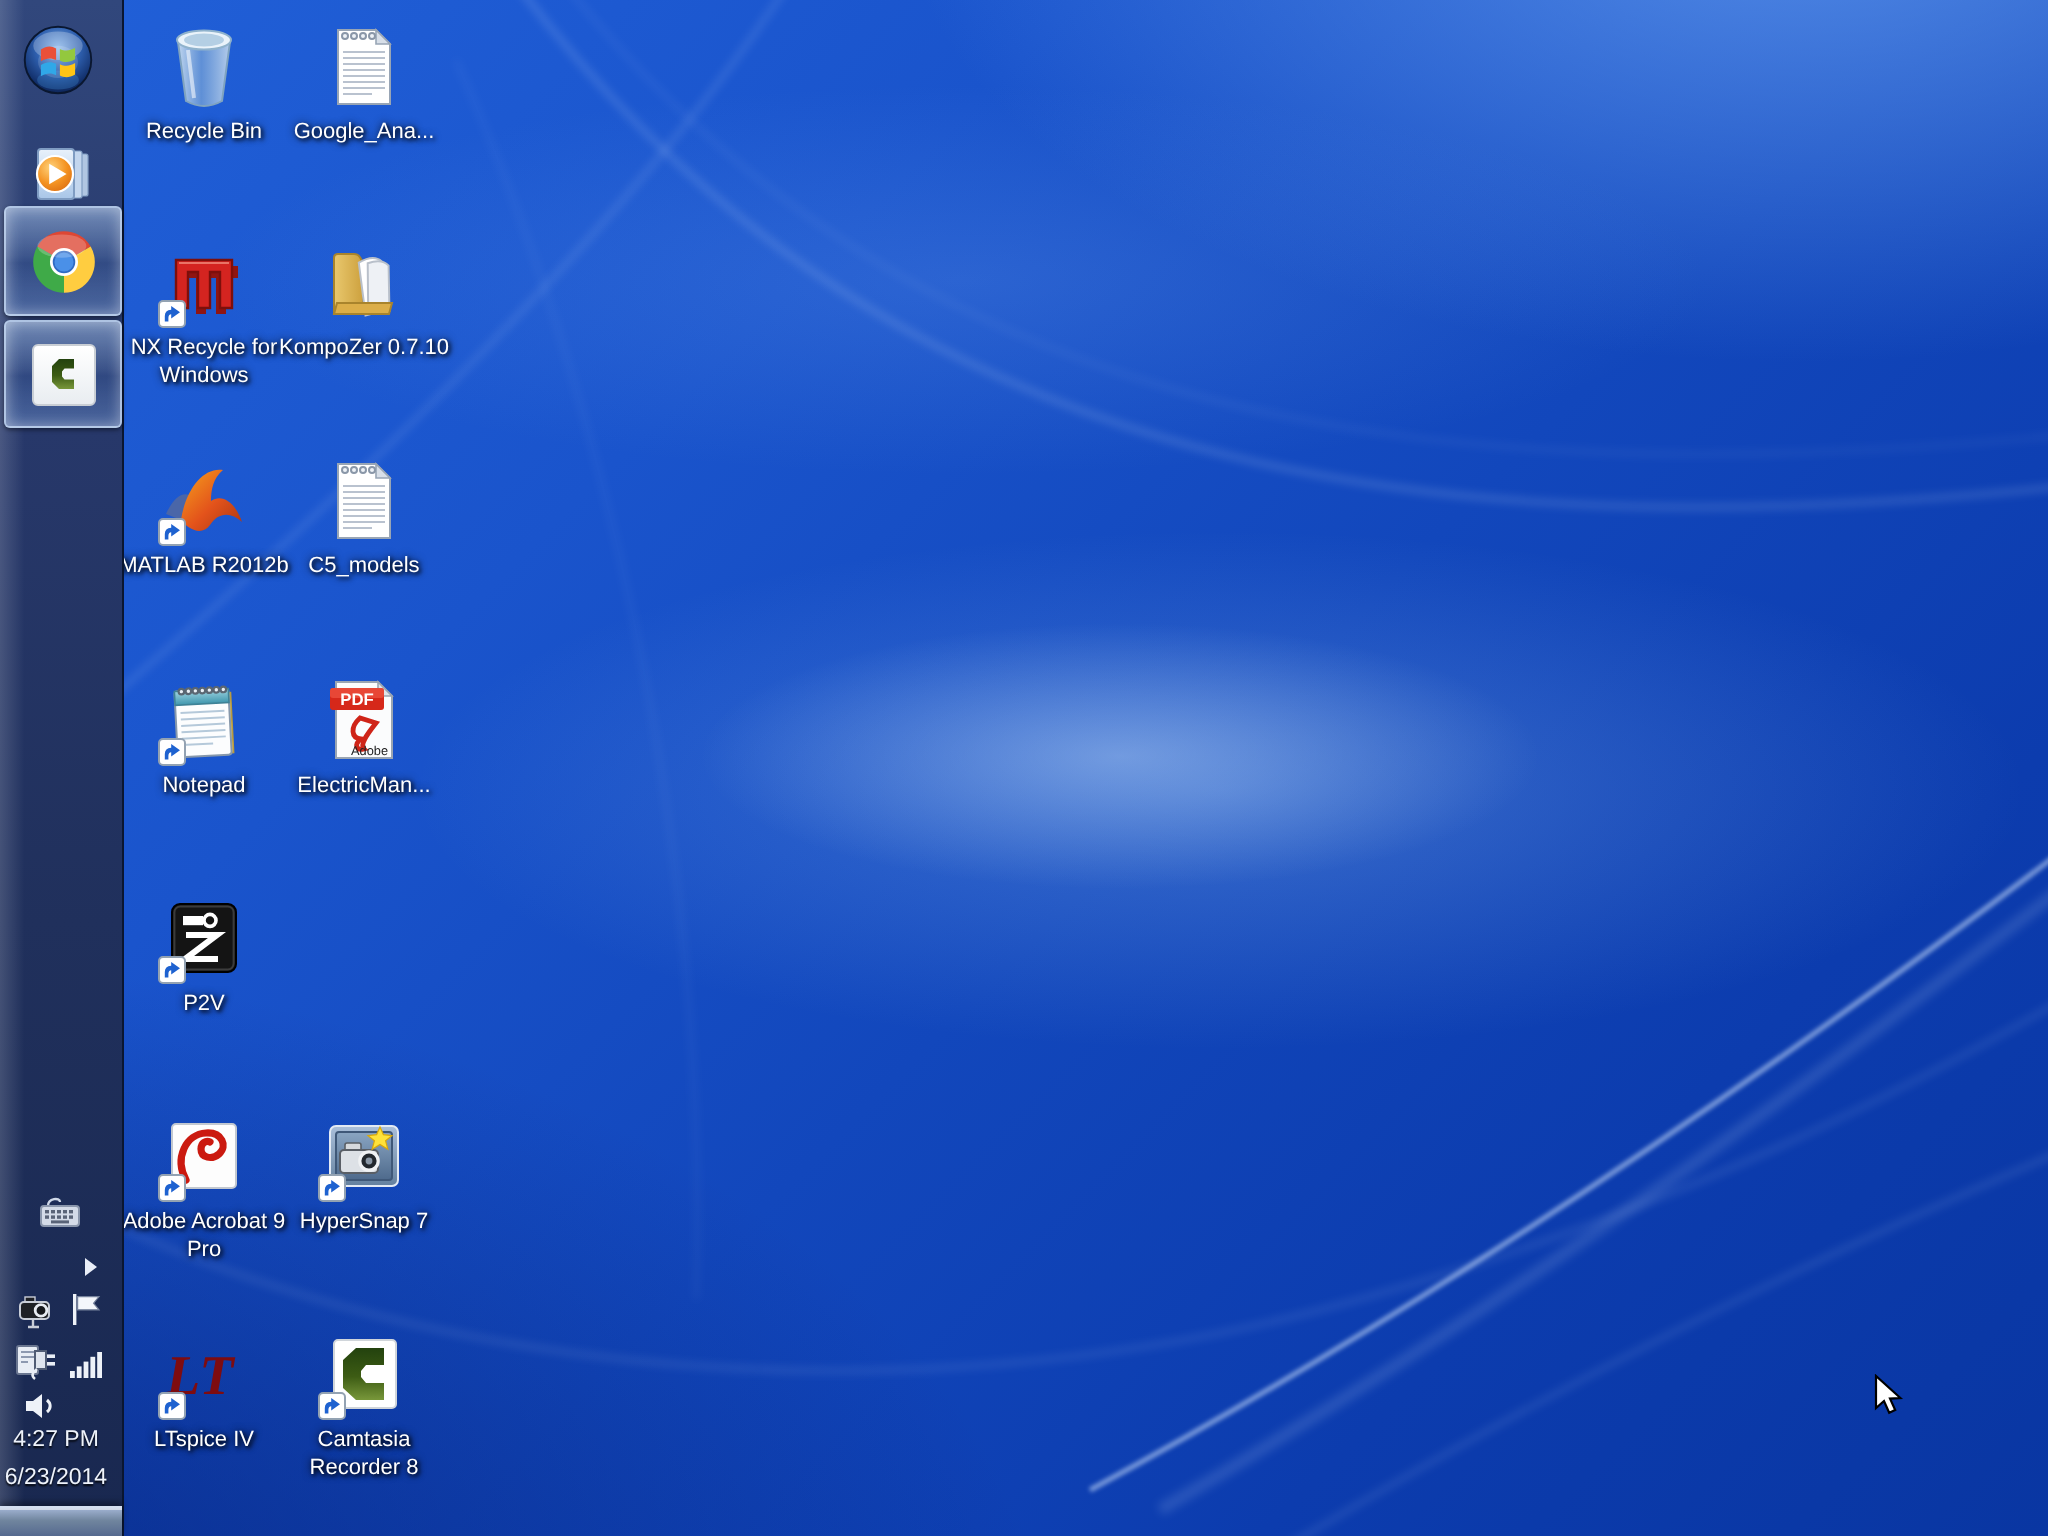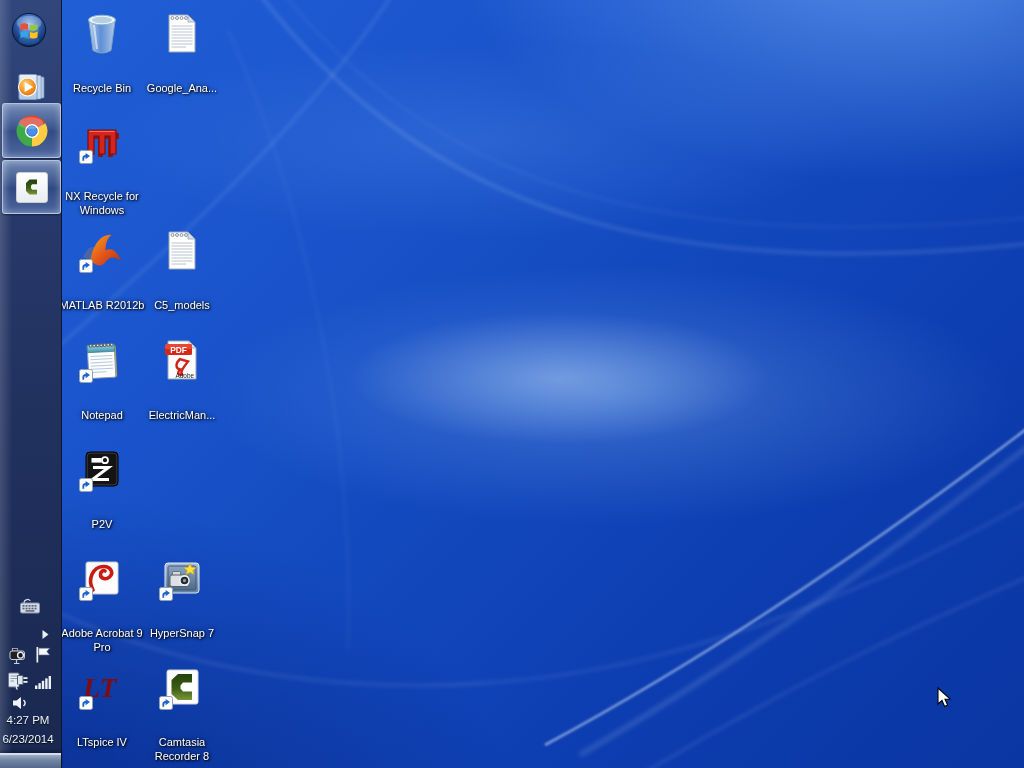--- a/index.html
+++ b/index.html
@@ -9,21 +9,21 @@
   .wallpaper{position:absolute;inset:0;
     background:
       radial-gradient(300px 95px at 560px 378px, rgba(215,238,255,.38), rgba(215,238,255,0) 70%),
       radial-gradient(560px 180px at 610px 395px, rgba(150,198,250,.30), rgba(150,198,250,0) 72%),
       radial-gradient(500px 130px at 480px 140px, rgba(120,172,245,.20), rgba(120,172,245,0) 75%),
       radial-gradient(660px 340px at 900px -50px, rgba(105,162,245,.75), rgba(105,162,245,0) 68%),
       radial-gradient(950px 560px at -90px 840px, rgba(3,28,112,.75), rgba(3,28,112,0) 65%),
       linear-gradient(135deg,#2160d8 0%,#1a54cc 30%,#1247bc 55%,#0c3cae 78%,#0936a2 100%);}
   .streaks{position:absolute;inset:0;}
   
-  .dicon{position:absolute;width:88px;display:flex;flex-direction:column;align-items:center;gap:22px;}
+  .dicon{position:absolute;width:88px;display:flex;flex-direction:column;align-items:center;}
   .art{width:48px;height:48px;position:relative;}
   .art>svg{display:block;}
   .badge{position:absolute;left:1px;bottom:1px;width:14px;height:14px;}
   .lbl{margin-top:3px;font-size:11px;line-height:13.5px;color:#fff;text-align:center;
     text-shadow:1px 1px 2px #000,0 0 4px rgba(0,0,0,.85);}
   
   .taskbar{position:absolute;left:0;top:0;bottom:0;width:61px;z-index:5;
     background:
       linear-gradient(to right, rgba(255,255,255,.16), rgba(255,255,255,0) 20%),
       linear-gradient(to bottom,#31477c,#27386a 28%,#20305c 60%,#192850 100%);
@@ -230,20 +230,37 @@
           <path d="M13.5,29 H34.5"></path>
             <path d="M13.5,32 H34.5"></path>
             <path d="M13.5,35 H34.5"></path>
             <path d="M13.5,38 H28"></path>
         </g>
       </svg>
     </span>
     <span class="lbl">Google_Ana...</span>
   </div>
 
+  <div class="dicon" style="left:138px;top:117px">
+    <span class="art">
+      <svg width="48" height="48" viewBox="0 0 48 48">
+        <defs>
+            <linearGradient id="g_fo1" x1="0" y1="0" x2="1" y2="0">
+          <stop offset="0" stop-color="#e9c86e"></stop>
+              <stop offset="1" stop-color="#cda13e"></stop>
+            </linearGradient>
+          </defs>
+        <path d="M9,12 C9,10.5 10,10 11,10 L19,10 C20.4,10 21.6,10.8 22.2,12 L23.5,14.5 L23.5,40 L9,40 Z" fill="url(#g_fo1)" stroke="#a9842c"></path>
+        <path d="M22,14 C27,11.5 31,11.5 33.5,14 L36,38 L24,40.5 Z" fill="#ffffff" stroke="#b9c0ca" transform="rotate(-3 28 26)"></path>
+        <path d="M25,15 C29.5,13 33,13 35.5,15.5 L37.5,38 L27,40 Z" fill="#eef1f5" stroke="#b9c0ca" transform="rotate(4 31 27)"></path>
+        <path d="M9,40 L36.5,40 L38,34.5 L10.5,34.5 Z" fill="#dcae48" stroke="#a9842c"></path>
+      </svg>
+    </span>
+    <span class="lbl">KompoZer 0.7.10</span>
+  </div>
 
   <div class="dicon" style="left:138px;top:226px">
     <span class="art">
       <svg width="48" height="48" viewBox="0 0 48 48">
         <path d="M11,6 H30 L37,13 V43 H11 Z" fill="#ffffff" stroke="#98a5b5"></path>
         <path d="M30,6 L30,13 H37 Z" fill="#d8dfe8" stroke="#98a5b5" stroke-width=".8"></path>
         <g fill="#eef2f7" stroke="#8a97a8" stroke-width="1">
           <circle cx="14.5" cy="9" r="1.5"></circle>
             <circle cx="19" cy="9" r="1.5"></circle>
             <circle cx="23.5" cy="9" r="1.5"></circle>

